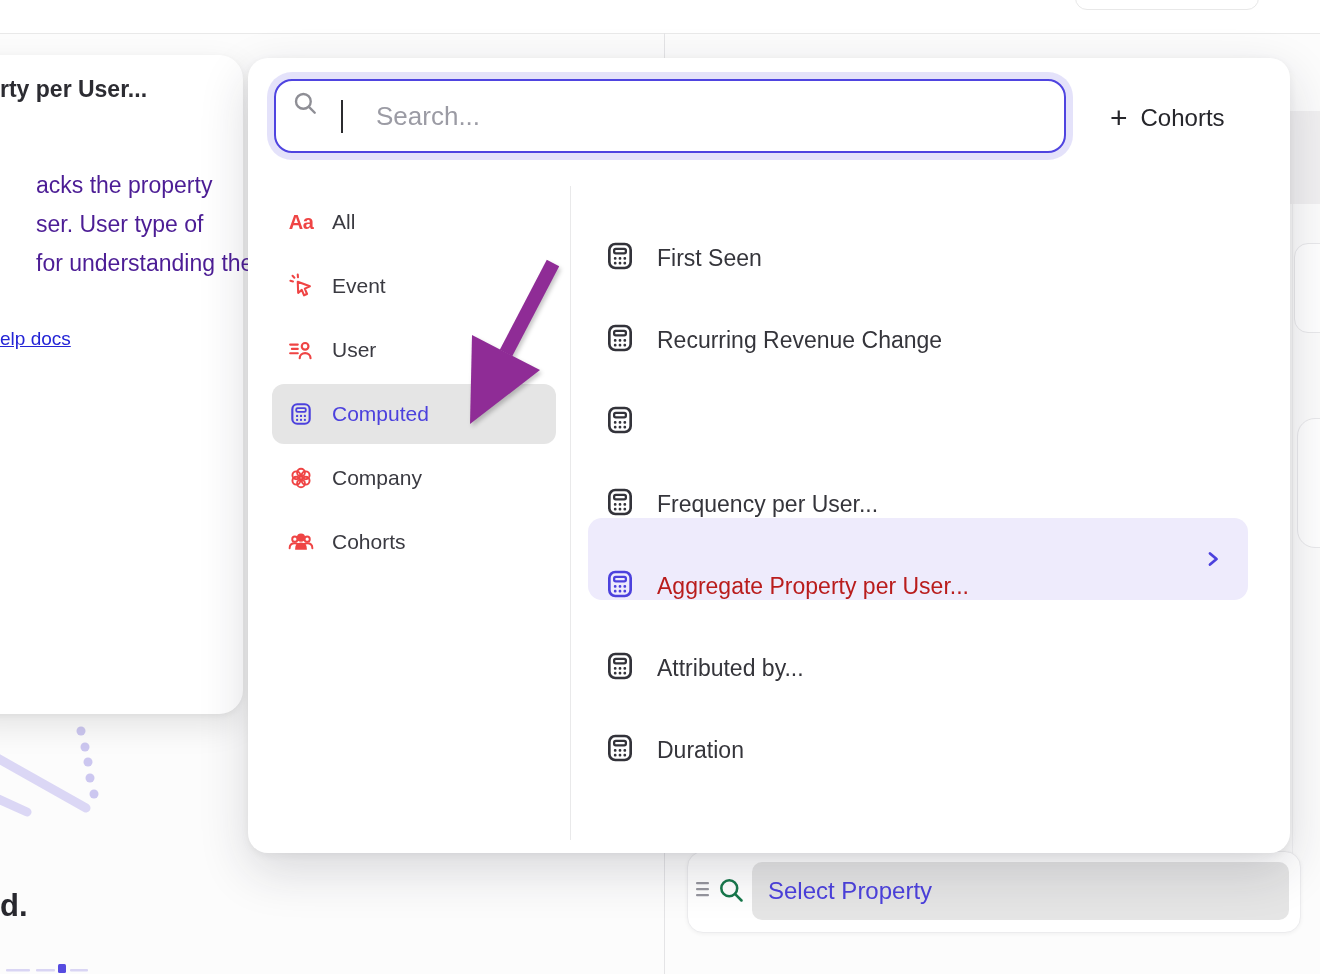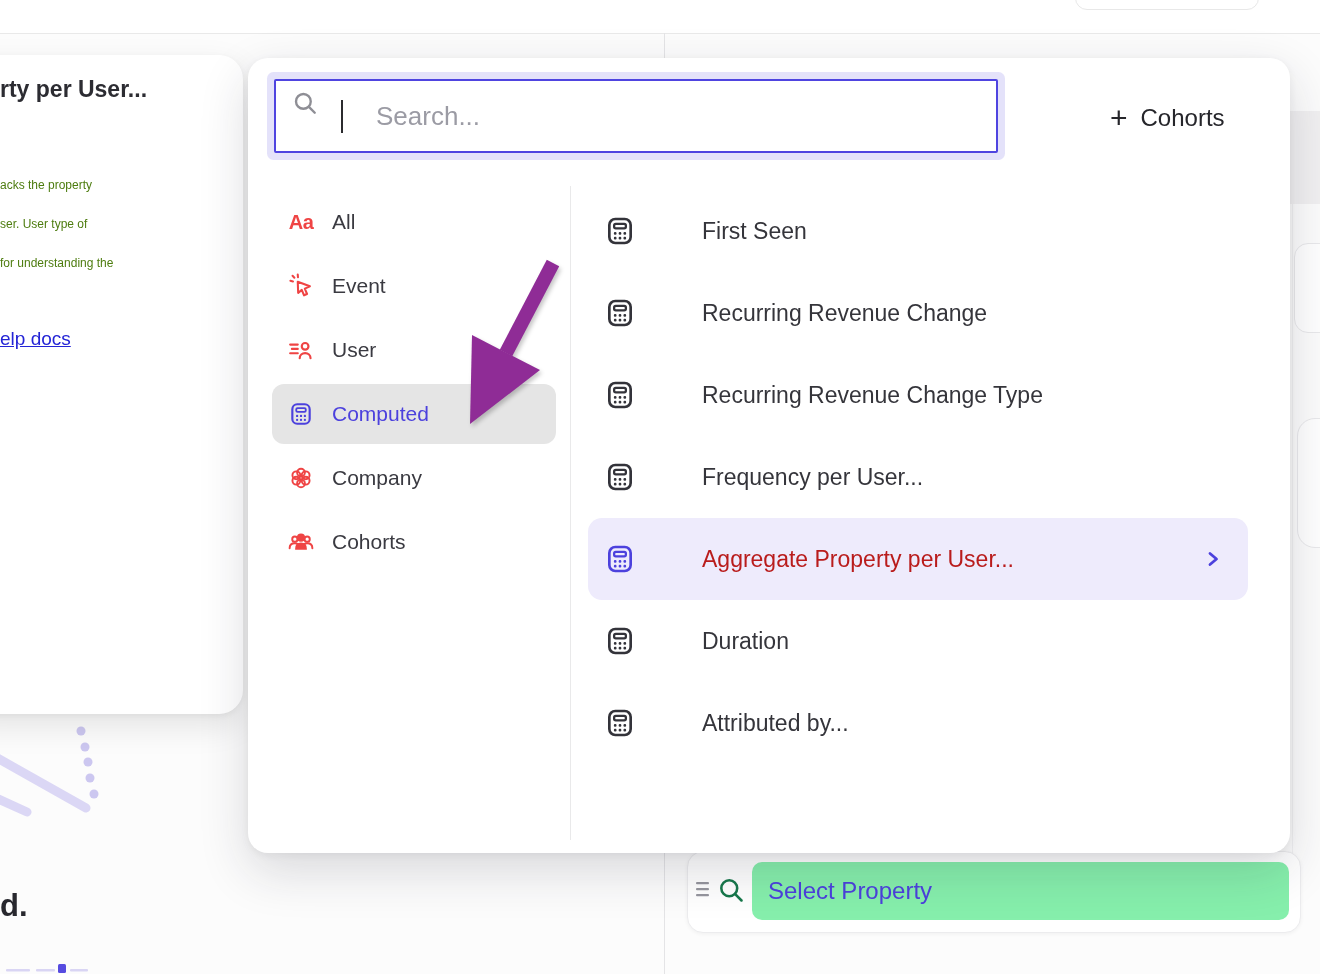--- a/index.html
+++ b/index.html
@@ -17,52 +17,52 @@
   .ghost-a{position:absolute;left:1294px;top:243px;width:60px;height:88px;background:#fff;border:1px solid #e9e9eb;border-radius:14px;}
   .ghost-b{position:absolute;left:1297px;top:418px;width:60px;height:128px;background:#fff;border:1px solid #e9e9eb;border-radius:18px;}
   .top-partial-button{position:absolute;left:1075px;top:-18px;width:182px;height:26px;background:#fff;border:1px solid #e8e8e8;border-radius:12px;}
 
   
   .tooltip-card{
     position:absolute;left:-40px;top:55px;width:283px;height:659px;background:#fff;
     border-radius:24px;box-shadow:0 12px 32px rgba(0,0,0,.10),0 2px 6px rgba(0,0,0,.05);z-index:10;
   }
   .tt-title{position:absolute;left:40px;top:21px;margin:0;font-size:23px;font-weight:700;color:#2c2c32;white-space:nowrap;}
-  .tt-body{position:absolute;left:40px;top:111px;font-size:12px;line-height:39px;color:#4d7c0f;white-space:nowrap;}
+  .tt-body{position:absolute;left:40px;top:111px;font-size:23px;line-height:39px;color:#4c1d95;white-space:nowrap;padding-left:36px;}
   .tt-body p{margin:0;}
   .tt-link{position:absolute;left:40px;top:273px;font-size:19px;color:#2424d6;text-decoration:underline;white-space:nowrap;cursor:pointer;}
 
   
   .doodle{position:absolute;left:0;top:715px;z-index:5;}
 
   
   .page-heading{position:absolute;left:0;top:888px;font-size:31px;font-weight:700;color:#28282e;}
   .bottom-fragments{position:absolute;left:0;top:960px;}
 
   
   .select-card{
     position:absolute;left:687px;top:851px;width:612px;height:80px;background:#fff;
     border:1px solid #ececee;border-radius:16px;box-shadow:0 1px 4px rgba(0,0,0,.05);z-index:15;
   }
   .drag-handle{position:absolute;left:8px;top:29px;}
   .green-search{position:absolute;left:29px;top:24px;}
   .select-pill{
-    position:absolute;left:64px;top:10px;width:537px;height:58px;background:#86efac;border-radius:10px;
+    position:absolute;left:64px;top:10px;width:537px;height:58px;background:#e5e5e5;border-radius:10px;
     display:flex;align-items:center;cursor:pointer;
   }
   .select-pill span{margin-left:16px;font-size:24px;font-weight:500;color:#4c41dd;}
 
   
   .modal{
     position:absolute;left:248px;top:58px;width:1042px;height:795px;background:#fff;border-radius:20px;
     box-shadow:0 18px 50px rgba(30,30,50,.16),0 2px 8px rgba(0,0,0,.06);z-index:20;
   }
   .search-input{
-    position:absolute;left:26px;top:21px;width:724px;height:74px;box-sizing:border-box;
-    border:2px solid #4f44e0;border-radius:2px;background:#fff;
+    position:absolute;left:26px;top:21px;width:792px;height:74px;box-sizing:border-box;
+    border:2px solid #4f44e0;border-radius:18px;background:#fff;
     box-shadow:0 0 0 7px rgba(96,84,226,.17);
     font-family:"Liberation Sans",sans-serif;font-size:26px;color:#2f2f35;
     padding:0 20px 0 100px;outline:none;
   }
   .search-input::placeholder{color:#9b9ba4;}
   .search-icon{position:absolute;left:44px;top:32px;}
   .caret{position:absolute;left:93px;top:42px;width:2px;height:33px;background:#2b2b2e;}
   .create-btn{
     position:absolute;left:856px;top:40px;height:40px;border:0;background:transparent;cursor:pointer;
     display:flex;align-items:center;gap:13px;font-family:"Liberation Sans",sans-serif;
@@ -78,21 +78,21 @@
   .cat-row.selected{background:#e5e5e5;color:#4c41dd;}
   .cat-icon{width:26px;height:26px;margin-left:16px;display:flex;align-items:center;justify-content:center;color:#ef4444;}
   .cat-row.selected .cat-icon{color:#4c41dd;}
   .cat-icon.aa{font-size:20px;font-weight:600;letter-spacing:-.5px;width:auto;min-width:26px;}
   .cat-label{margin-left:18px;font-size:21px;font-weight:500;}
 
   .modal-divider{position:absolute;left:322px;top:128px;width:1px;height:654px;background:#e9e9ea;}
 
   .items{position:absolute;left:340px;top:132px;width:660px;margin:0;padding:0;list-style:none;}
   .item-row{
-    position:relative;height:82px;border-radius:14px;display:flex;align-items:center;cursor:pointer;color:#35353b;gap:45px;
+    position:relative;height:82px;border-radius:14px;display:flex;align-items:flex-end;cursor:pointer;color:#35353b;
   }
   .item-row.selected{background:#eeebfc;color:#b91c1c;}
   .item-icon{width:32px;height:32px;margin-left:16px;display:flex;align-items:center;justify-content:center;color:#33333a;}
   .item-row.selected .item-icon{color:#4c41dd;}
   .item-label{margin-left:21px;font-size:23px;font-weight:500;white-space:nowrap;}
   .item-chevron{position:absolute;right:28px;top:33px;}
 
   
   .pointer-arrow{position:absolute;left:440px;top:250px;z-index:30;filter:drop-shadow(2px 3px 2px rgba(0,0,0,.22));}
 </style>
@@ -295,21 +295,20 @@
               <g stroke="none" fill="currentColor">
                 <rect x="7.4" y="12.8" width="2" height="2" rx="0.8"></rect>
                 <rect x="11" y="12.8" width="2" height="2" rx="0.8"></rect>
                 <rect x="14.6" y="12.8" width="2" height="2" rx="0.8"></rect>
                 <rect x="7.4" y="16.4" width="2" height="2" rx="0.8"></rect>
                 <rect x="11" y="16.4" width="2" height="2" rx="0.8"></rect>
                 <rect x="14.6" y="16.4" width="2" height="2" rx="0.8"></rect>
               </g>
             </svg>
         </span>
-        <span class="item-label">Recurring Revenue Change Type</span>
       </li>
 
       <li class="item-row">
         <span class="item-icon">
           <svg width="32" height="32" viewBox="0 0 24 24" fill="none" stroke="currentColor" stroke-width="2" stroke-linejoin="round">
               <rect x="4" y="3" width="16" height="18" rx="4.5"></rect>
               <rect x="7.6" y="6.6" width="8.8" height="3.4" rx="1.2" stroke-width="1.7"></rect>
               <g stroke="none" fill="currentColor">
                 <rect x="7.4" y="12.8" width="2" height="2" rx="0.8"></rect>
                 <rect x="11" y="12.8" width="2" height="2" rx="0.8"></rect>
@@ -352,39 +351,39 @@
               <g stroke="none" fill="currentColor">
                 <rect x="7.4" y="12.8" width="2" height="2" rx="0.8"></rect>
                 <rect x="11" y="12.8" width="2" height="2" rx="0.8"></rect>
                 <rect x="14.6" y="12.8" width="2" height="2" rx="0.8"></rect>
                 <rect x="7.4" y="16.4" width="2" height="2" rx="0.8"></rect>
                 <rect x="11" y="16.4" width="2" height="2" rx="0.8"></rect>
                 <rect x="14.6" y="16.4" width="2" height="2" rx="0.8"></rect>
               </g>
             </svg>
         </span>
+        <span class="item-label">Attributed by...</span>
+      </li>
+
+      <li class="item-row">
+        <span class="item-icon">
+          <svg width="32" height="32" viewBox="0 0 24 24" fill="none" stroke="currentColor" stroke-width="2" stroke-linejoin="round">
+              <rect x="4" y="3" width="16" height="18" rx="4.5"></rect>
+              <rect x="7.6" y="6.6" width="8.8" height="3.4" rx="1.2" stroke-width="1.7"></rect>
+              <g stroke="none" fill="currentColor">
+                <rect x="7.4" y="12.8" width="2" height="2" rx="0.8"></rect>
+                <rect x="11" y="12.8" width="2" height="2" rx="0.8"></rect>
+                <rect x="14.6" y="12.8" width="2" height="2" rx="0.8"></rect>
+                <rect x="7.4" y="16.4" width="2" height="2" rx="0.8"></rect>
+                <rect x="11" y="16.4" width="2" height="2" rx="0.8"></rect>
+                <rect x="14.6" y="16.4" width="2" height="2" rx="0.8"></rect>
+              </g>
+            </svg>
+        </span>
         <span class="item-label">Duration</span>
-      </li>
-
-      <li class="item-row">
-        <span class="item-icon">
-          <svg width="32" height="32" viewBox="0 0 24 24" fill="none" stroke="currentColor" stroke-width="2" stroke-linejoin="round">
-              <rect x="4" y="3" width="16" height="18" rx="4.5"></rect>
-              <rect x="7.6" y="6.6" width="8.8" height="3.4" rx="1.2" stroke-width="1.7"></rect>
-              <g stroke="none" fill="currentColor">
-                <rect x="7.4" y="12.8" width="2" height="2" rx="0.8"></rect>
-                <rect x="11" y="12.8" width="2" height="2" rx="0.8"></rect>
-                <rect x="14.6" y="12.8" width="2" height="2" rx="0.8"></rect>
-                <rect x="7.4" y="16.4" width="2" height="2" rx="0.8"></rect>
-                <rect x="11" y="16.4" width="2" height="2" rx="0.8"></rect>
-                <rect x="14.6" y="16.4" width="2" height="2" rx="0.8"></rect>
-              </g>
-            </svg>
-        </span>
-        <span class="item-label">Attributed by...</span>
       </li>
     </ul>
   </div>
 
   <svg class="pointer-arrow" width="130" height="185" viewBox="0 0 130 185">
     <line x1="113" y1="13" x2="66" y2="103" stroke="#8f2c96" stroke-width="14"></line>
     <polygon points="30,174 100,120 32,85" fill="#8f2c96"></polygon>
   </svg>
 
 </div>

